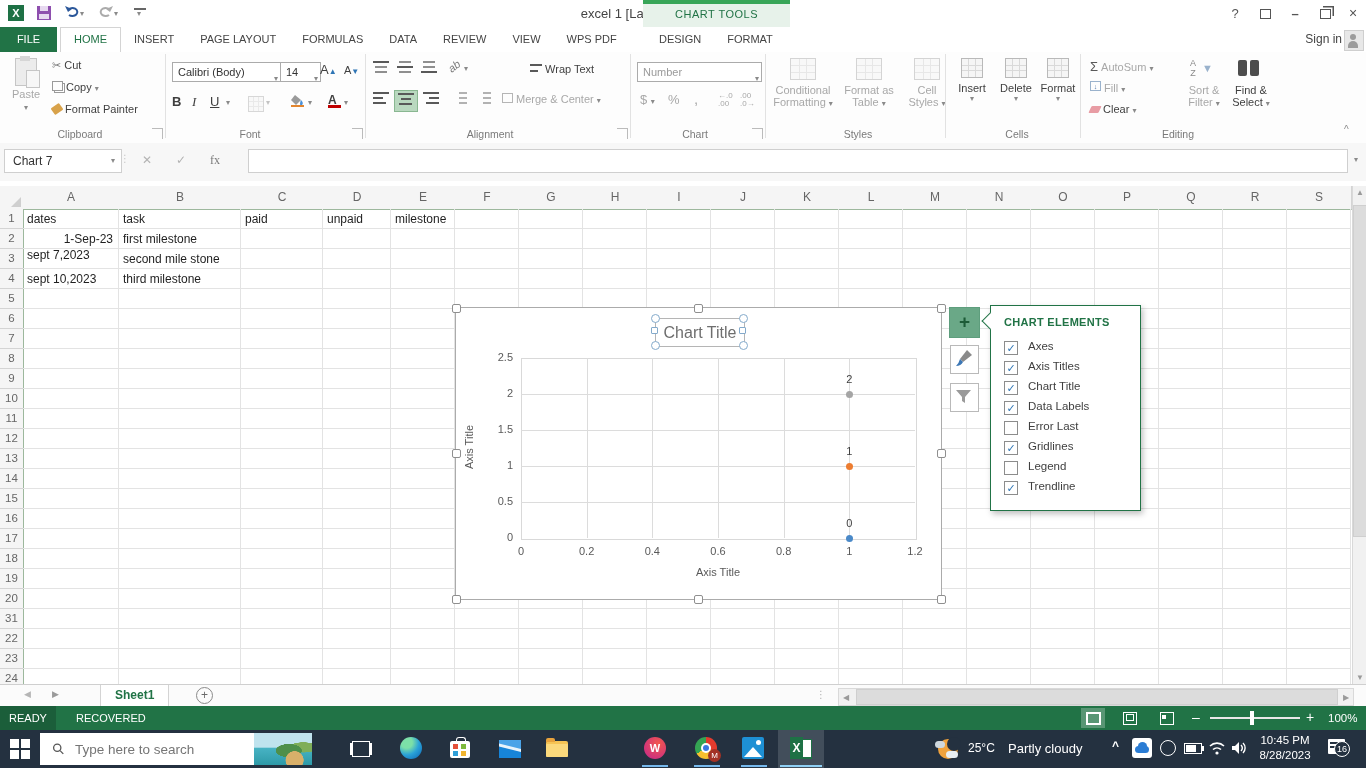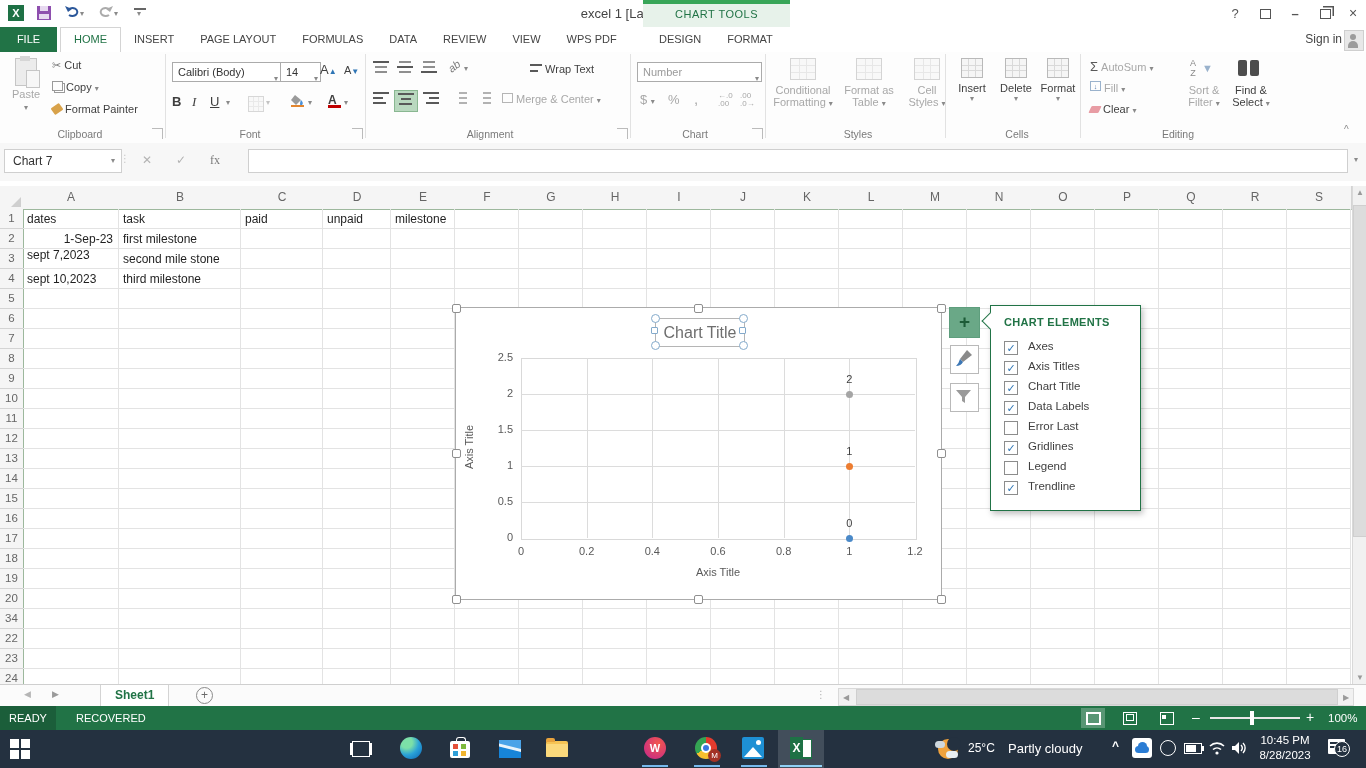--- a/index.html
+++ b/index.html
@@ -325,21 +325,21 @@
       <div class="rowh" style="top: 228px; height: 19px; line-height: 19px;">11</div>
       <div class="rowh" style="top: 248px; height: 19px; line-height: 19px;">12</div>
       <div class="rowh" style="top: 268px; height: 19px; line-height: 19px;">13</div>
       <div class="rowh" style="top: 288px; height: 19px; line-height: 19px;">14</div>
       <div class="rowh" style="top: 308px; height: 19px; line-height: 19px;">15</div>
       <div class="rowh" style="top: 328px; height: 19px; line-height: 19px;">16</div>
       <div class="rowh" style="top: 348px; height: 19px; line-height: 19px;">17</div>
       <div class="rowh" style="top: 368px; height: 19px; line-height: 19px;">18</div>
       <div class="rowh" style="top: 388px; height: 19px; line-height: 19px;">19</div>
       <div class="rowh" style="top: 408px; height: 19px; line-height: 19px;">20</div>
-      <div class="rowh" style="top: 428px; height: 19px; line-height: 19px;">34</div>
+      <div class="rowh" style="top: 428px; height: 19px; line-height: 19px;">31</div>
       <div class="rowh" style="top: 448px; height: 19px; line-height: 19px;">22</div>
       <div class="rowh" style="top: 468px; height: 19px; line-height: 19px;">23</div>
       <div class="rowh" style="top: 488px; height: 19px; line-height: 19px;">24</div>
     </div>
   <div id="gridlines">
       <div class="hline" style="left: 23px; top: 47px; width: 1328px;"></div>
       <div class="hline" style="left: 23px; top: 67px; width: 1328px;"></div>
       <div class="hline" style="left: 23px; top: 87px; width: 1328px;"></div>
       <div class="hline" style="left: 23px; top: 107px; width: 1328px;"></div>
       <div class="hline" style="left: 23px; top: 127px; width: 1328px;"></div>
@@ -529,20 +529,28 @@
   <div class="abs" style="left:1328px;top:0;line-height:24px;font-size:11.5px;">100%</div>
 </div>
 
 <div id="taskbar" class="abs">
   <div id="start" class="abs">
     <div style="left:0;top:0;"></div>
       <div style="left:11px;top:0;"></div>
       <div style="left:0;top:11px;"></div>
       <div style="left:11px;top:11px;"></div>
   </div>
+  <div id="searchbox" class="abs">
+    <svg width="16" height="16" viewBox="0 0 16 16" style="margin:0 8px 0 12px;">
+        <circle cx="6.5" cy="6.5" r="4.5" fill="none" stroke="#555" stroke-width="1.6"></circle>
+        <line x1="10" y1="10" x2="14" y2="14" stroke="#555" stroke-width="1.6"></line>
+      </svg>
+    <input placeholder="Type here to search" style="">
+    <div id="search-img"></div>
+  </div>
   <div class="abs tb-ico" style="left:348px;">
     <span style="display:inline-block;width:16px;height:14px;border:1.5px solid #fff;margin:4px;box-shadow:-4px 0 0 -2px #fff,4px 0 0 -2px #fff;"></span>
   </div>
   <div class="abs tb-ico" style="left:400px;">
     <span style="display:inline-block;width:22px;height:22px;border-radius:50%;background:radial-gradient(circle at 30% 25%,#7ce0a8 0 25%,#2aa2d8 55%,#0b62b4);"></span>
   </div>
   <div class="abs tb-ico" style="left:450px;">
     <span style="display:inline-block;width:20px;height:17px;background:#fff;border-radius:2px;margin-top:4px;position:relative;">
       <span style="position:absolute;left:6px;top:-4px;width:8px;height:5px;border:1.5px solid #fff;border-bottom:none;border-radius:3px 3px 0 0;"></span>
       <span style="position:absolute;left:3px;top:3px;width:5px;height:5px;background:#e44f38;"></span><span style="position:absolute;left:11px;top:3px;width:5px;height:5px;background:#7db93c;"></span>

